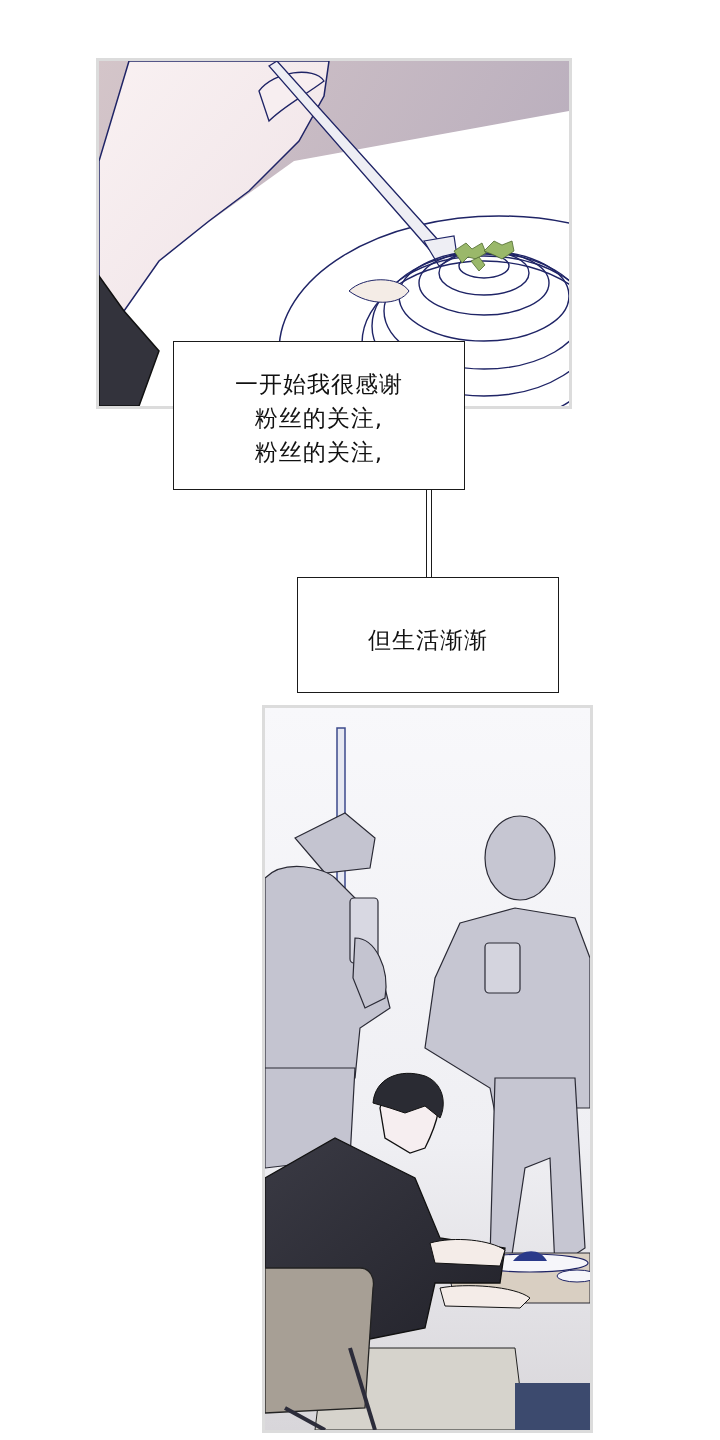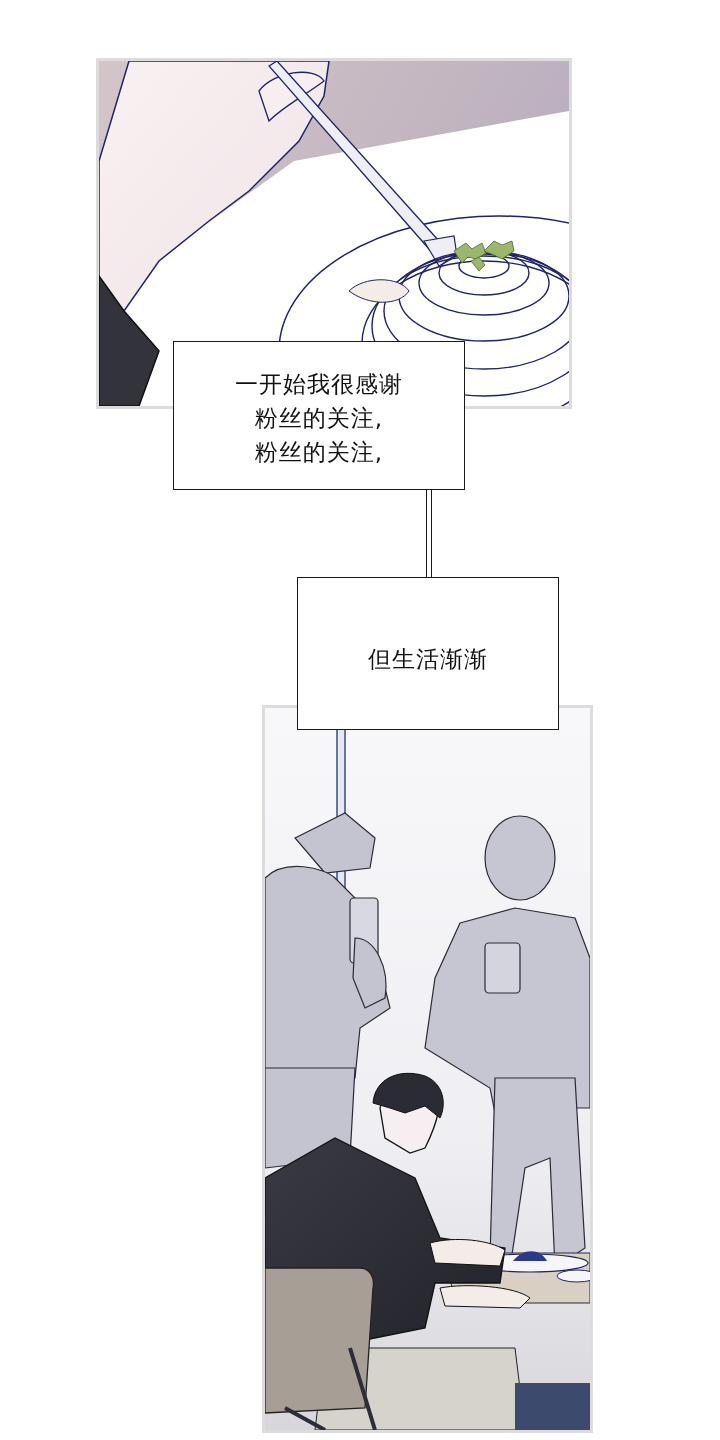--- a/index.html
+++ b/index.html
@@ -59,21 +59,21 @@
       top: 341px;
       width: 292px;
       height: 149px;
       padding-top: 4px;
       text-align: center;
     }
     #caption-2 {
       left: 297px;
       top: 577px;
       width: 262px;
-      height: 153px;
+      height: 116px;
       padding-top: 10px;
     }
     .caption-line {
       display: block;
       white-space: nowrap;
     }
     #connector {
       position: absolute;
       left: 426px;
       top: 489px;

